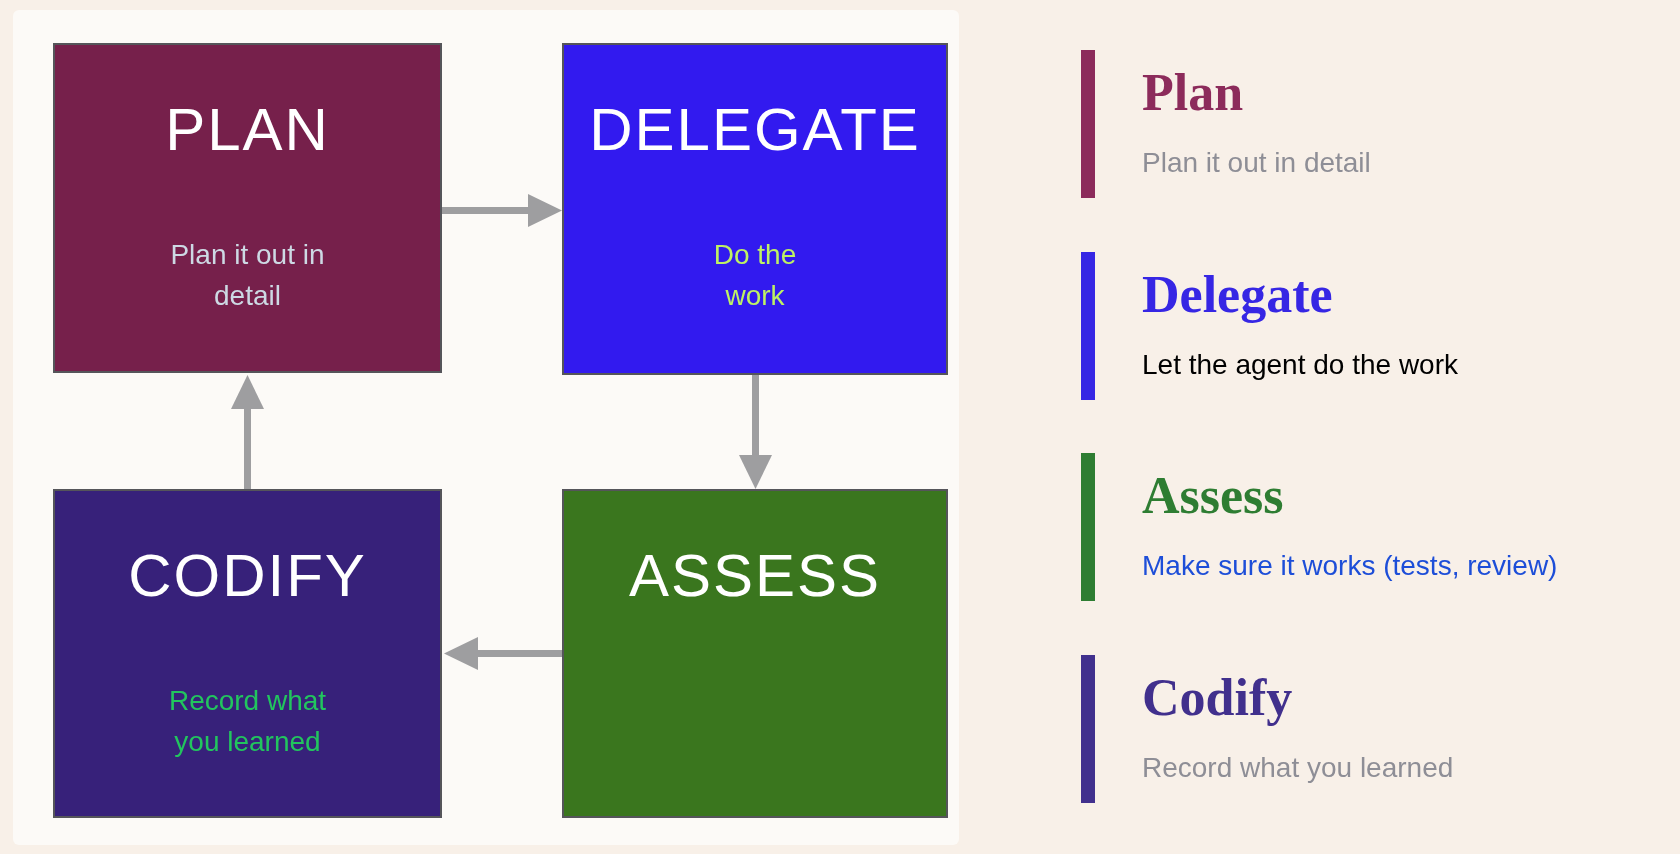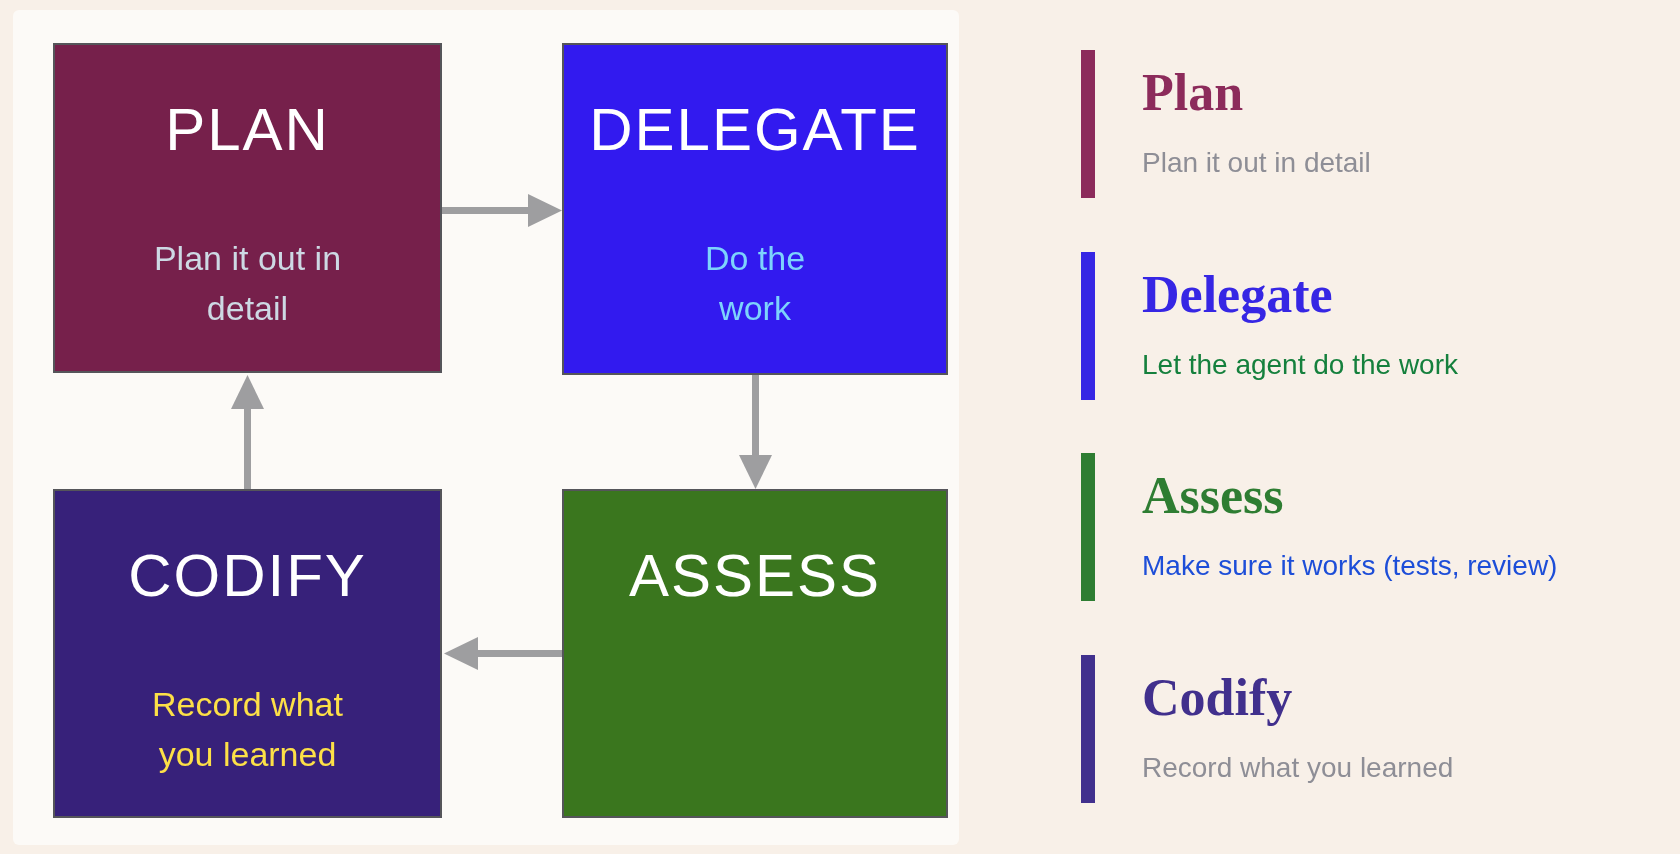--- a/index.html
+++ b/index.html
@@ -21,21 +21,21 @@
   }
   .node-plan    {left:40px; top:33px; width:389px;height:330px;}
   .node-delegate{left:549px;top:33px; width:386px;height:332px;}
   .node-codify  {left:40px; top:479px;width:389px;height:329px;}
   .node-assess  {left:549px;top:479px;width:386px;height:329px;}
   .node-title{
     margin-top:55px;color:#FFFFFF;font-size:60px;line-height:1;
     letter-spacing:2px;font-weight:400;
   }
   .node-sub{
-    margin-top:74px;font-size:34px;line-height:1.47;
+    margin-top:74px;font-size:28px;line-height:1.47;
     white-space:pre-line;font-weight:400;
   }
   
   .arrow-line{position:absolute;}
   .arrow-head{position:absolute;}
   .head-right{clip-path:polygon(0 0,100% 50%,0 100%);}
   .head-down {clip-path:polygon(0 0,100% 0,50% 100%);}
   .head-left {clip-path:polygon(100% 0,0 50%,100% 100%);}
   .head-up   {clip-path:polygon(50% 0,100% 100%,0 100%);}
   .a1-line{left:429px;top:197px;width:88px;height:7px;}
@@ -66,27 +66,27 @@
 <div class="panel">
 
   <div class="node node-plan" style="background: rgb(118, 32, 75); border-color: rgb(85, 85, 90);">
     <div class="node-title" style="color: rgb(255, 255, 255);">PLAN</div>
     <div class="node-sub" style="color: rgb(205, 217, 228);">Plan it out in
 detail</div>
   </div>
 
   <div class="node node-delegate" style="background: rgb(50, 26, 239); border-color: rgb(85, 85, 90);">
     <div class="node-title" style="color: rgb(255, 255, 255);">DELEGATE</div>
-    <div class="node-sub" style="color: #7dd3fc;">Do the
+    <div class="node-sub" style="color: #bef264;">Do the
 work</div>
   </div>
 
   <div class="node node-codify" style="background: rgb(55, 33, 122); border-color: rgb(85, 85, 90);">
     <div class="node-title" style="color: rgb(255, 255, 255);">CODIFY</div>
-    <div class="node-sub" style="color: #fde047;">Record what
+    <div class="node-sub" style="color: #22c55e;">Record what
 you learned</div>
   </div>
 
   <div class="node node-assess" style="background: rgb(58, 118, 30); border-color: rgb(85, 85, 90);">
     <div class="node-title" style="color: rgb(255, 255, 255);">ASSESS</div>
   </div>
 
   <div class="arrow-line a1-line" style="background: rgb(158, 158, 160);"></div>
   <div class="arrow-head head-right a1-head" style="background: rgb(158, 158, 160);"></div>
 
@@ -106,21 +106,21 @@
   <div class="legend-text">
     <div class="legend-title" style="color: rgb(140, 43, 91);">Plan</div>
     <div class="legend-desc" style="color: rgb(142, 142, 150);">Plan it out in detail</div>
   </div>
 </div>
 
 <div class="legend-item legend-item-1">
   <div class="legend-bar" style="background: rgb(54, 38, 228);"></div>
   <div class="legend-text">
     <div class="legend-title" style="color: rgb(54, 38, 228);">Delegate</div>
-    <div class="legend-desc" style="color: #15803d;">Let the agent do the work</div>
+    <div class="legend-desc" style="color: #000000;">Let the agent do the work</div>
   </div>
 </div>
 
 <div class="legend-item legend-item-2">
   <div class="legend-bar" style="background: rgb(46, 125, 50);"></div>
   <div class="legend-text">
     <div class="legend-title" style="color: rgb(46, 125, 50);">Assess</div>
     <div class="legend-desc" style="color: #1d4ed8;">Make sure it works (tests, review)</div>
   </div>
 </div>

